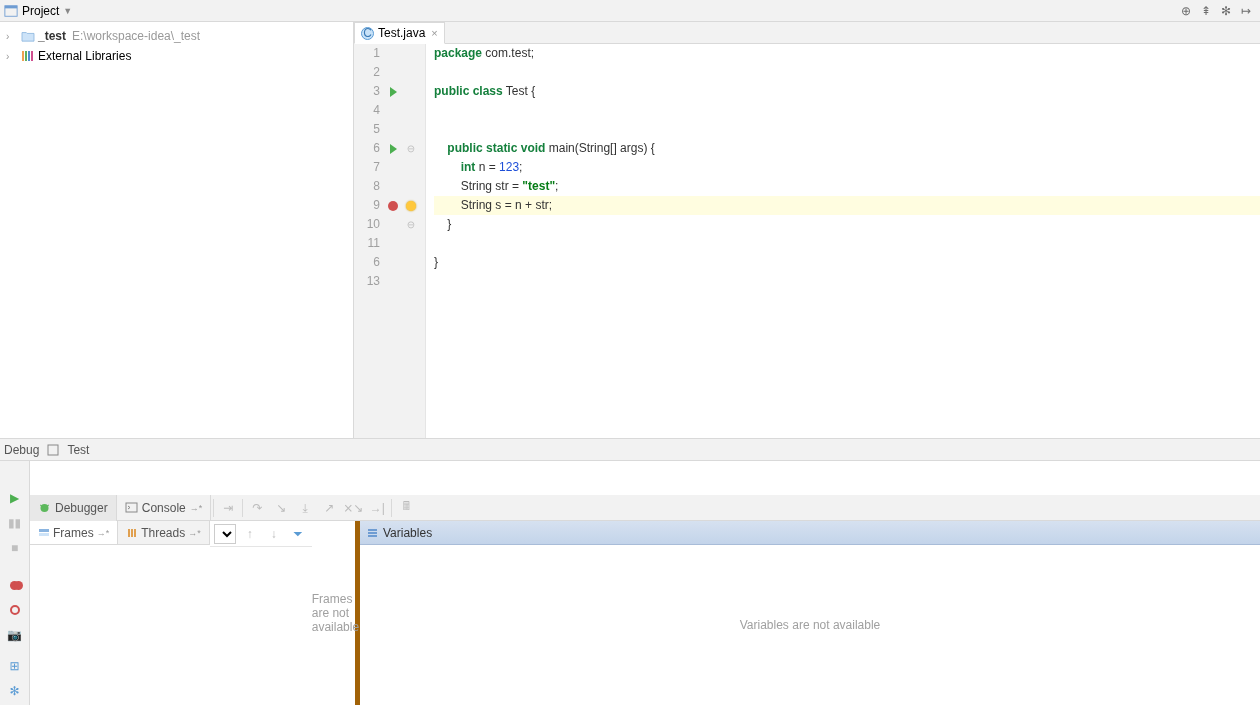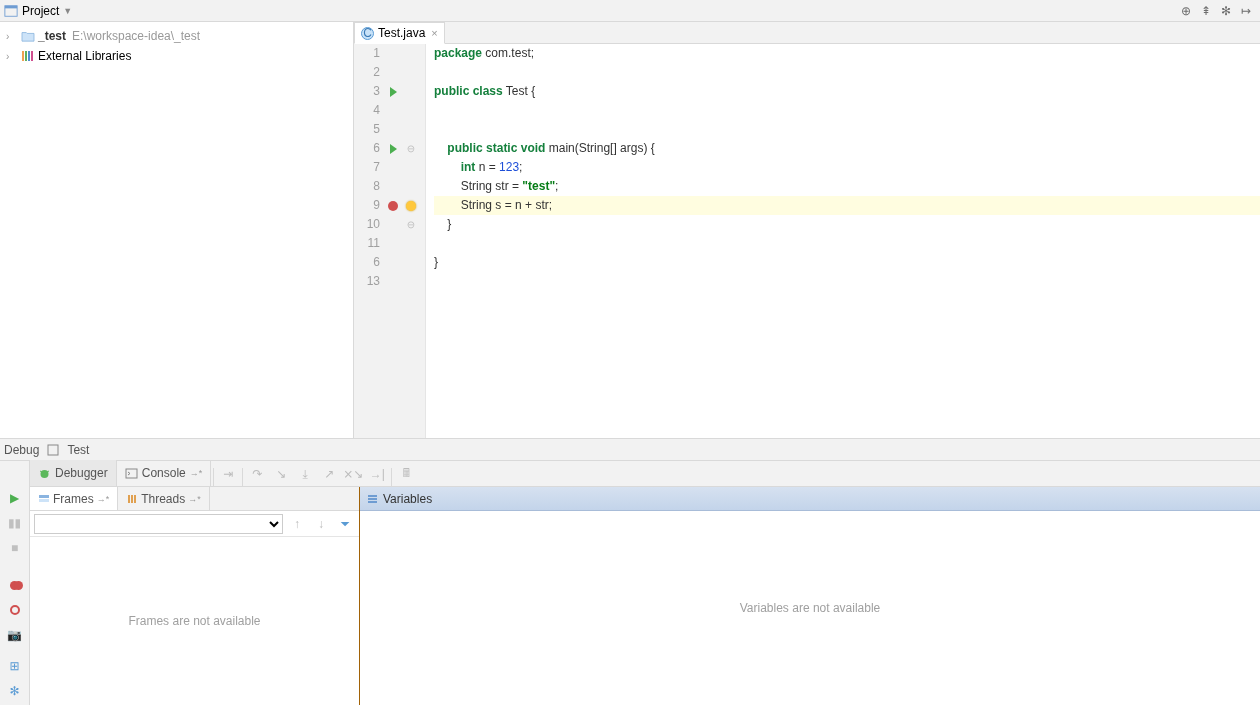--- a/index.html
+++ b/index.html
@@ -35,26 +35,26 @@
 .kw { color:#15803d; font-weight:600; }
 .num { color:#1d4ed8; }
 .str { color:#067d17; font-weight:600; }
 .debug-strip { height:22px; background:#f2f2f2; border-top:1px solid #d9d9d9; display:flex; align-items:center; padding:2px 4px; gap:8px; color:#555; }
 .debug-strip .lbl { cursor:pointer; }
 .debugger { height:245px; border-top:1px solid #d9d9d9; display:flex; }
 .dbg-left-ctrl { width:30px; background:#f2f2f2; border-right:1px solid #d9d9d9; display:flex; flex-direction:column; align-items:center; padding-top:26px; }
 .ctrl-btn { width:22px; height:22px; display:flex; align-items:center; justify-content:center; margin-bottom:3px; color:#6e6e6e; cursor:pointer; }
 .ctrl-btn.disabled { color:#c0c0c0; }
 .dbg-right { flex:1; display:flex; flex-direction:column; }
-.dbg-tabs { height:26px; background:#f2f2f2; border-bottom:1px solid #d9d9d9; display:flex; align-items:flex-end; }
+.dbg-tabs { height:26px; background:#f2f2f2; border-bottom:1px solid #d9d9d9; display:flex; align-items:center;margin-top:34px; }
 .dbg-tab { height:26px; padding:0 8px; display:flex; align-items:center; gap:4px; cursor:pointer; color:#555; border-right:1px solid #d9d9d9; }
 .dbg-tab.active { background:#e8e8e8; }
 .step-btn { width:24px; height:24px; display:flex; align-items:center; justify-content:center; color:#bcbcbc; cursor:pointer; }
 .dbg-panes { flex:1; display:flex; }
-.frames-pane { width:330px; border-right:1px solid #a16207; display:flex; flex-direction:column; }
+.frames-pane { width:330px; border-right:5px solid #a16207; display:flex; flex-direction:row; }
 .pane-tabs { height:24px; background:#f2f2f2; border-bottom:1px solid #d9d9d9; display:flex; }
 .pane-tab { padding:0 8px; display:flex; align-items:center; gap:3px; border-right:1px solid #d9d9d9; cursor:pointer; color:#555; }
 .pane-tab.active { background:#fff; }
 .pane-tab .pin { color:#999; font-size:9px; }
 .frame-toolbar { height:26px; display:flex; align-items:center; padding:0 4px; gap:4px; border-bottom:1px solid #e5e5e5; }
 .thread-select { flex:1; height:20px; border:1px solid #ccc; background:#fff; cursor:pointer; }
 .ft-btn { width:20px; height:20px; display:flex; align-items:center; justify-content:center; color:#bcbcbc; cursor:pointer; }
 .empty-msg { flex:1; display:flex; align-items:center; justify-content:center; color:#a0a0a0; }
 .vars-pane { flex:1; display:flex; flex-direction:column; }
 .vars-header { height:24px; background:linear-gradient(#d6e1f0,#c3d4ea); border-bottom:1px solid #a8bcd8; display:flex; align-items:center; padding:0 6px; gap:4px; color:#333; }

